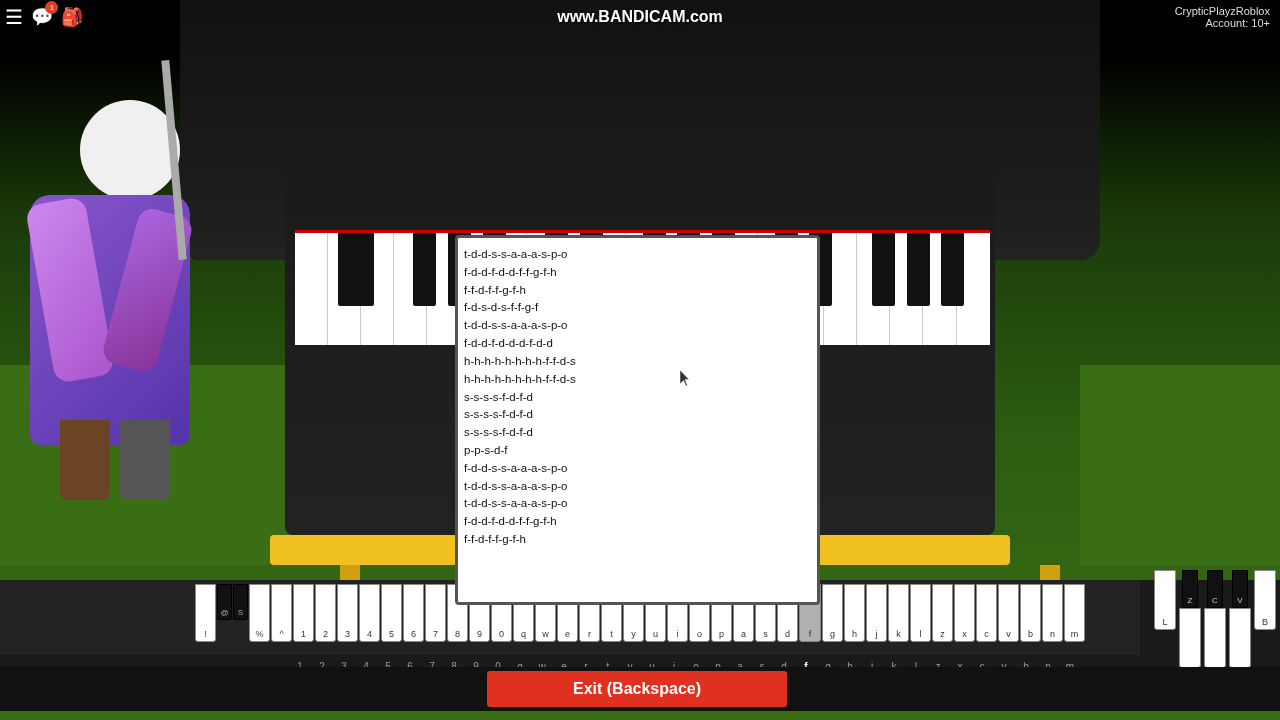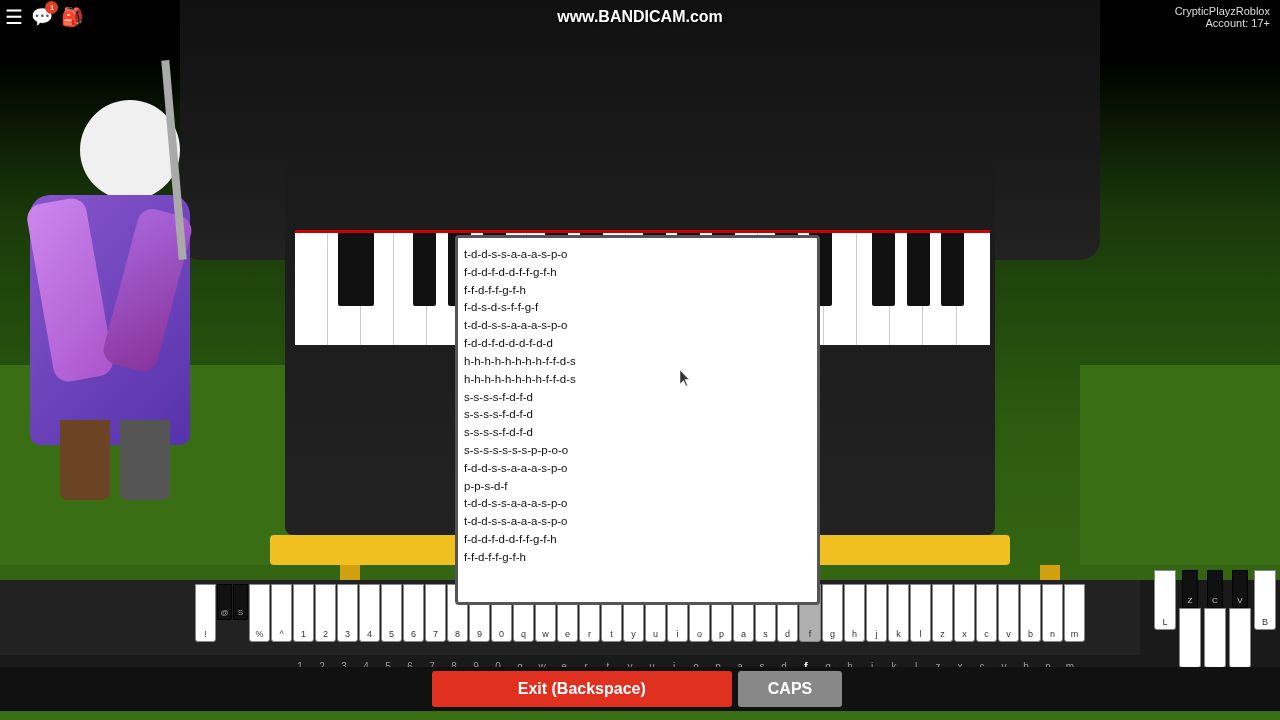--- a/index.html
+++ b/index.html
@@ -391,23 +391,22 @@
       <div style="white-space:nowrap;">f-d-d-f-d-d-f-f-g-f-h</div>
       <div style="white-space:nowrap;">f-f-d-f-f-g-f-h</div>
       <div style="white-space:nowrap;">f-d-s-d-s-f-f-g-f</div>
       <div style="white-space:nowrap;">t-d-d-s-s-a-a-a-s-p-o</div>
       <div style="white-space:nowrap;">f-d-d-f-d-d-d-f-d-d</div>
       <div style="white-space:nowrap;">h-h-h-h-h-h-h-h-f-f-d-s</div>
       <div style="white-space:nowrap;">h-h-h-h-h-h-h-h-f-f-d-s</div>
       <div style="white-space:nowrap;">s-s-s-s-f-d-f-d</div>
       <div style="white-space:nowrap;">s-s-s-s-f-d-f-d</div>
       <div style="white-space:nowrap;">s-s-s-s-f-d-f-d</div>
-      <div style="white-space:nowrap;">s-s-s-s-s-s-s-p-p-o-o</div>
+      <div style="white-space:nowrap;">p-p-s-d-f</div>
       <div style="white-space:nowrap;">f-d-d-s-s-a-a-a-s-p-o</div>
-      <div style="white-space:nowrap;">p-p-s-d-f</div>
       <div style="white-space:nowrap;">t-d-d-s-s-a-a-a-s-p-o</div>
       <div style="white-space:nowrap;">t-d-d-s-s-a-a-a-s-p-o</div>
       <div style="white-space:nowrap;">f-d-d-f-d-d-f-f-g-f-h</div>
       <div style="white-space:nowrap;">f-f-d-f-f-g-f-h</div>
     </div>
 </div>
 
 <div class="cursor">
   <svg width="12" height="18" viewBox="0 0 12 18" fill="none">
     <path d="M0 0 L0 14 L3.5 10.5 L6 16 L7.5 15.5 L5 9.5 L9 9.5 Z" fill="#333" stroke="#fff" stroke-width="0.5"></path>
@@ -641,30 +640,29 @@
     </div>
     <div style="display:flex; flex-direction:column; align-items:center; gap:0;">
       <div style="width:16px; height:0;"></div>
       <div style="width:22px; height:60px; background:#fff; border:1px solid #888; border-radius:0 0 3px 3px; display:flex; align-items:flex-end; justify-content:center; padding-bottom:2px; font-size:9px; color:#333;">B</div>
     </div>
   </div>
 </div>
 
 <div class="bottom-buttons">
   <button class="btn-exit">Exit (Backspace)</button>
-  <button class="btn-caps">CAPS</button>
 </div>
 
 <div class="bandicam">
   <span>www.</span><span style="font-weight:bold;">BANDICAM</span><span>.com</span>
 </div>
 
 <div class="account-info">
   <div>CrypticPlayzRoblox</div>
-  <div>Account: 17+</div>
+  <div>Account: 10+</div>
 </div>
 
 <div class="top-left-icons">
   <div class="hamburger">☰</div>
   <div style="position:relative; display:flex; align-items:center;">
     <span style="font-size:18px; color:#fff;">💬</span>
     <span style="position:absolute; top:-5px; right:-5px; background:#e04020; color:#fff; font-size:8px; border-radius:50%; width:13px; height:13px; display:flex; align-items:center; justify-content:center;">1</span>
   </div>
   <div style="font-size:18px; color:#fff;">🎒</div>
 </div>

